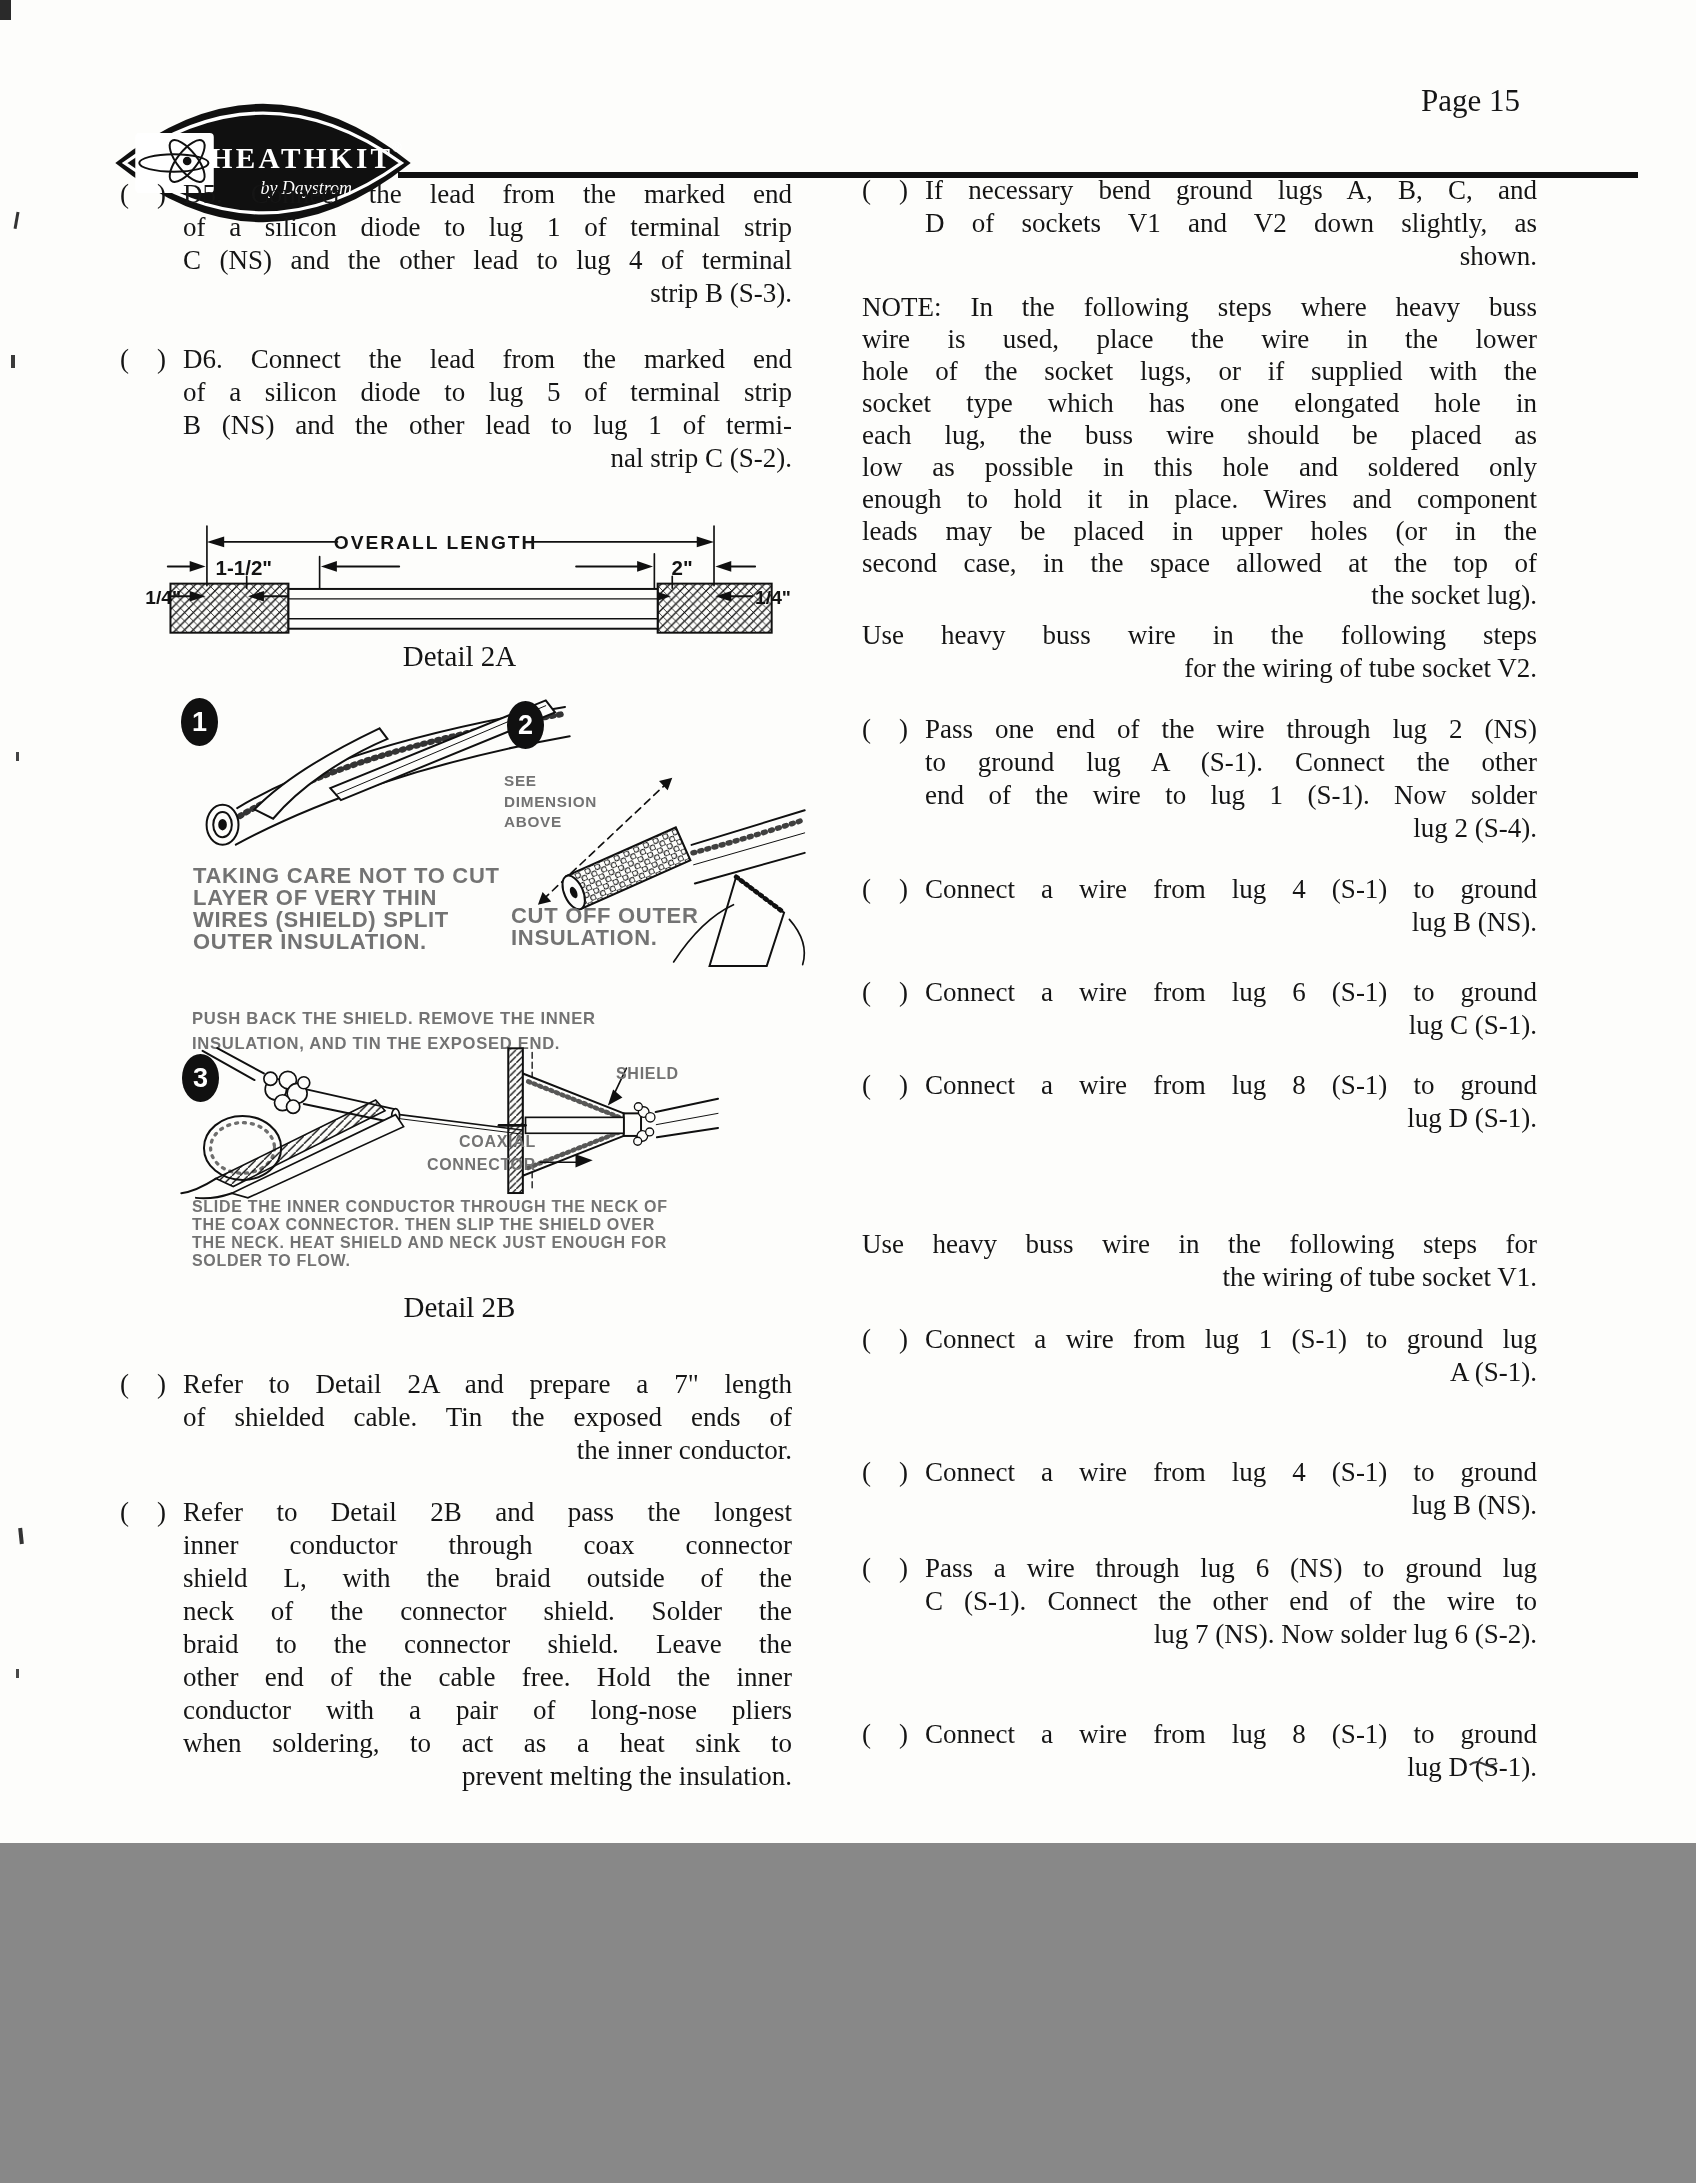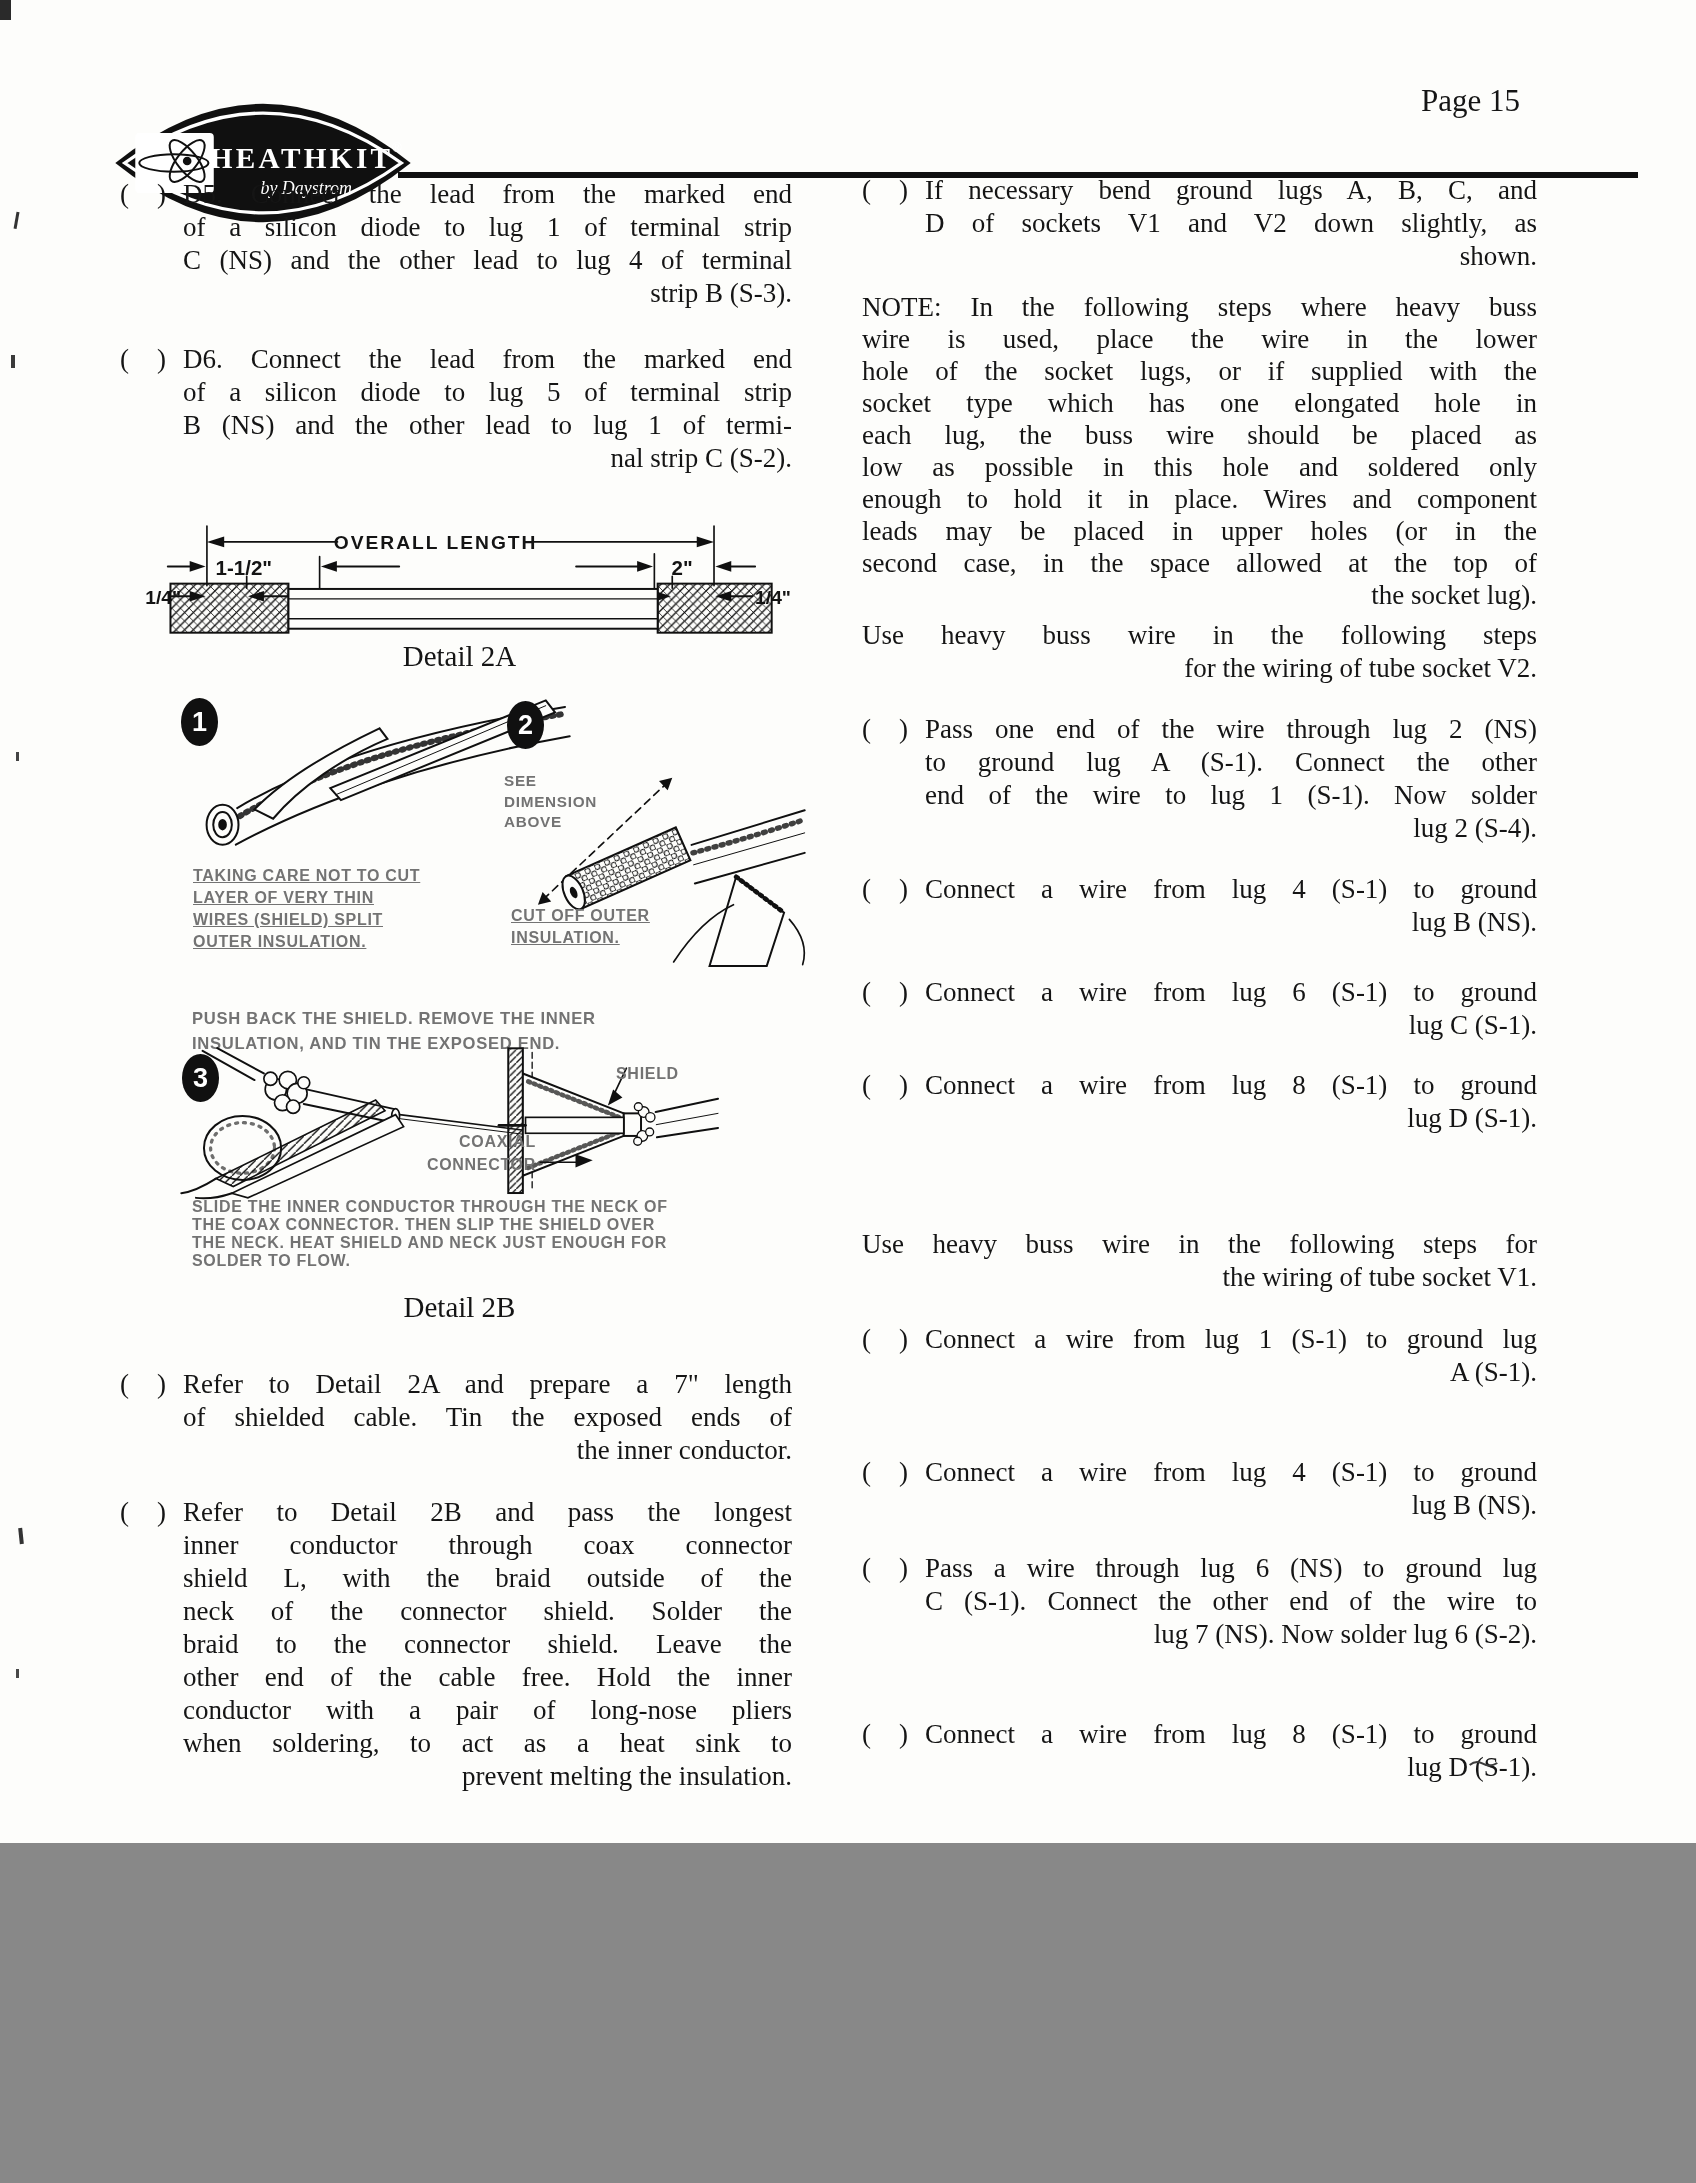--- a/index.html
+++ b/index.html
@@ -8,21 +8,21 @@
   
   .para{position:absolute;}
   .cb{position:absolute;left:0;top:0;font-size:27px;line-height:33px;letter-spacing:10.6px;white-space:nowrap;}
   .lines{margin-left:63px;}
   .noind .lines{margin-left:0;}
   .line{font-size:27px;line-height:33px;}
   .jl{text-align:justify;text-align-last:justify;}
   .ll{text-align:right;}
   
   .caps{position:absolute;font-family:"Liberation Sans",sans-serif;font-weight:bold;color:#737373;}
-  .cap1{font-size:16px;line-height:22px;letter-spacing:0.7px;text-decoration:underline;}
+  .cap1{font-size:22px;line-height:22px;letter-spacing:0.7px;}
   .cap3{font-size:16px;line-height:18px;letter-spacing:0.7px;}
   .hdr3{font-size:16.6px;line-height:24.6px;letter-spacing:0.7px;}
   .seedim{font-size:15.3px;line-height:20.6px;letter-spacing:0.7px;}
   .figlbl{font-size:16px;line-height:22.6px;letter-spacing:0.7px;}
   
   .detailcap{position:absolute;width:313px;text-align:center;font-size:29px;font-weight:500;}
   
   .num{position:absolute;width:37px;height:48px;background:#101010;border-radius:50%;
        color:#fff;font-family:"Liberation Sans",sans-serif;font-weight:bold;font-size:27px;
        display:flex;align-items:center;justify-content:center;}

